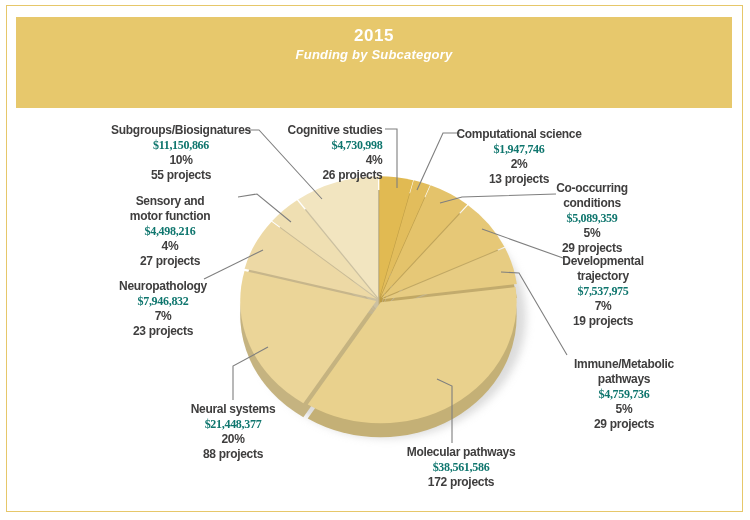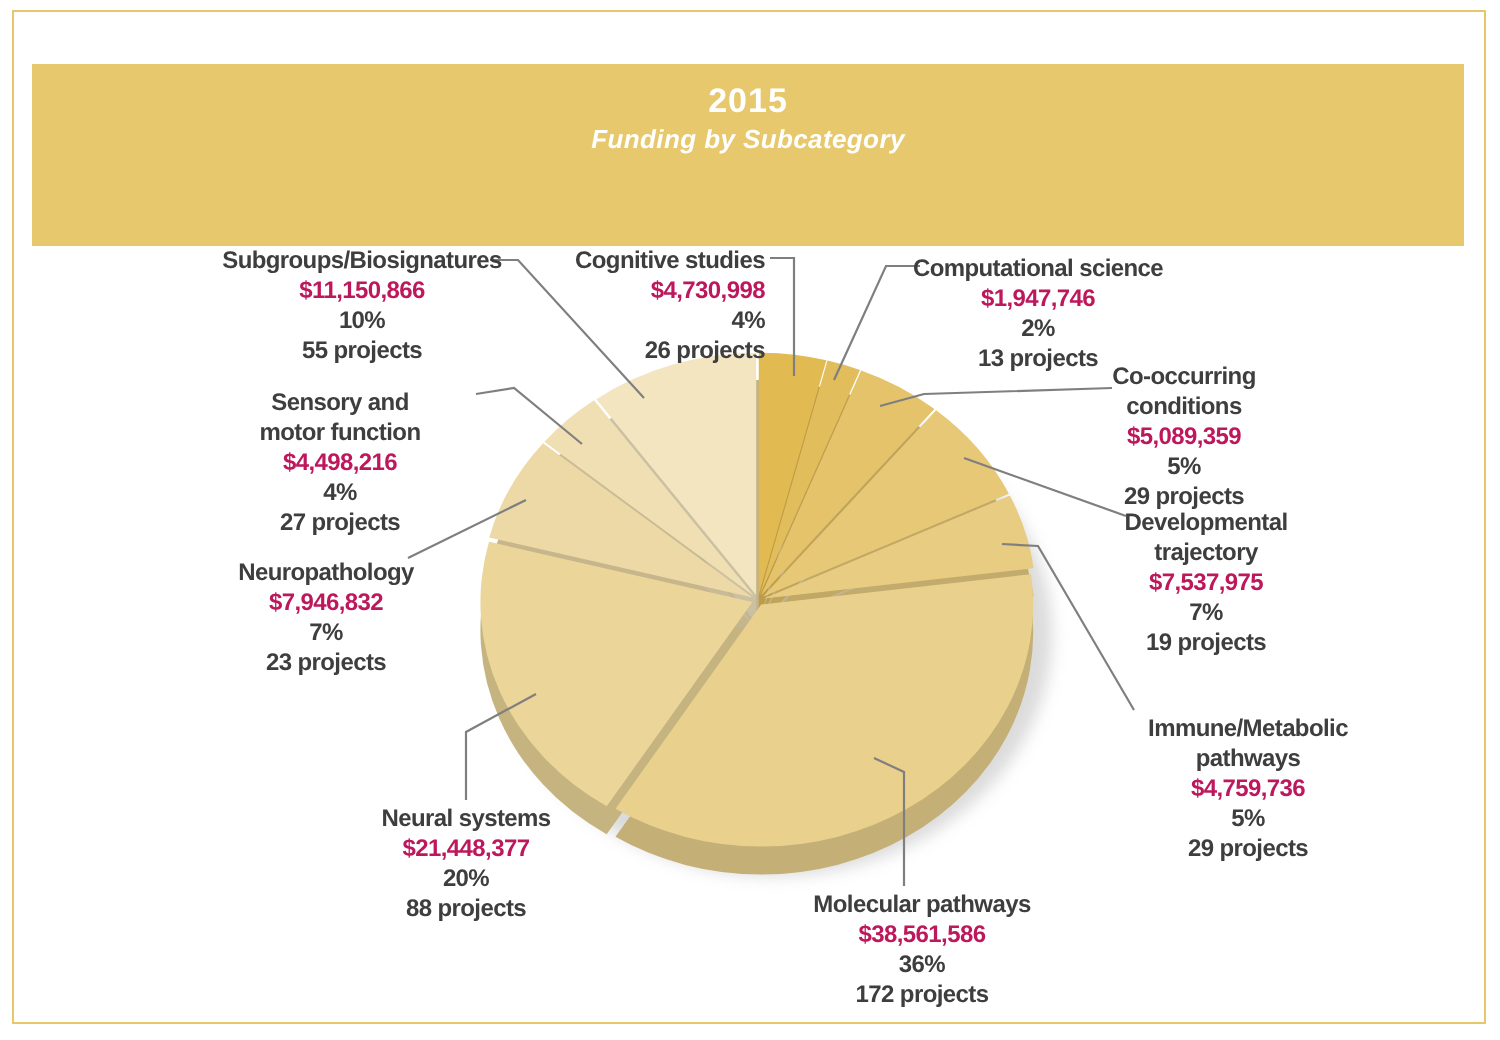--- a/index.html
+++ b/index.html
@@ -1,31 +1,31 @@
 <!DOCTYPE html>
 <html><head>
 <meta charset="utf-8">
 <style>
   html,body{margin:0;padding:0;background:#ffffff;}
   body{width:750px;height:520px;font-family:"Liberation Sans",sans-serif;}
   .page{position:relative;width:750px;height:520px;background:#fff;overflow:hidden;}
   .page-border{position:absolute;left:6px;top:5px;width:735px;height:505px;
     border:1.5px solid #e6c76a;pointer-events:none;}
   .banner{position:absolute;left:16px;top:17px;width:716px;height:91px;
-    background:#e7c86c;color:#ffffff;text-align:center;box-sizing:border-box;padding-top:9px;margin-top:15px;}
+    background:#e7c86c;color:#ffffff;text-align:center;box-sizing:border-box;padding-top:9px;}
   .banner-year{font-size:17px;font-weight:bold;line-height:20px;letter-spacing:0.5px;}
   .banner-title{font-size:13px;font-weight:bold;line-height:17px;letter-spacing:0.6px;white-space:pre;}
   .banner-subtitle{font-size:13px;font-weight:bold;font-style:italic;line-height:17px;letter-spacing:0.2px;}
   .figure{position:absolute;left:0;top:0;width:750px;height:520px;}
   #pie-svg{position:absolute;left:0;top:0;}
   #labels{position:absolute;left:0;top:0;width:750px;height:520px;}
   .slice-label{position:absolute;transform:translateX(-50%);text-align:center;
     font-size:12px;font-weight:bold;line-height:15px;letter-spacing:-0.3px;
     color:#3f3e3e;white-space:nowrap;}
-  .sl-amount{color:#be185d;}
+  .sl-amount{color:#0f766e;font-family:Liberation Serif, serif;}
 </style>
 </head>
 <body>
 
 <div class="page">
 
   <div class="banner">
     <div class="banner-year">2015</div>
     <div class="banner-subtitle">Funding by Subcategory</div>
   </div>
@@ -100,21 +100,20 @@
         <div class="slice-label" style="left: 576px; top: 357px; margin-left: 48px;">
           <div class="sl-name">Immune/Metabolic</div>
           <div class="sl-name">pathways</div>
           <div class="sl-amount">$4,759,736</div>
           <div class="sl-pct">5%</div>
           <div class="sl-proj">29 projects</div>
         </div>
         <div class="slice-label" style="left: 461px; top: 445px;">
           <div class="sl-name">Molecular pathways</div>
           <div class="sl-amount">$38,561,586</div>
-          <div class="sl-pct">36%</div>
           <div class="sl-proj">172 projects</div>
         </div>
         <div class="slice-label" style="left: 233px; top: 402px;">
           <div class="sl-name">Neural systems</div>
           <div class="sl-amount">$21,448,377</div>
           <div class="sl-pct">20%</div>
           <div class="sl-proj">88 projects</div>
         </div>
         <div class="slice-label" style="left: 163px; top: 279px;">
           <div class="sl-name">Neuropathology</div>

